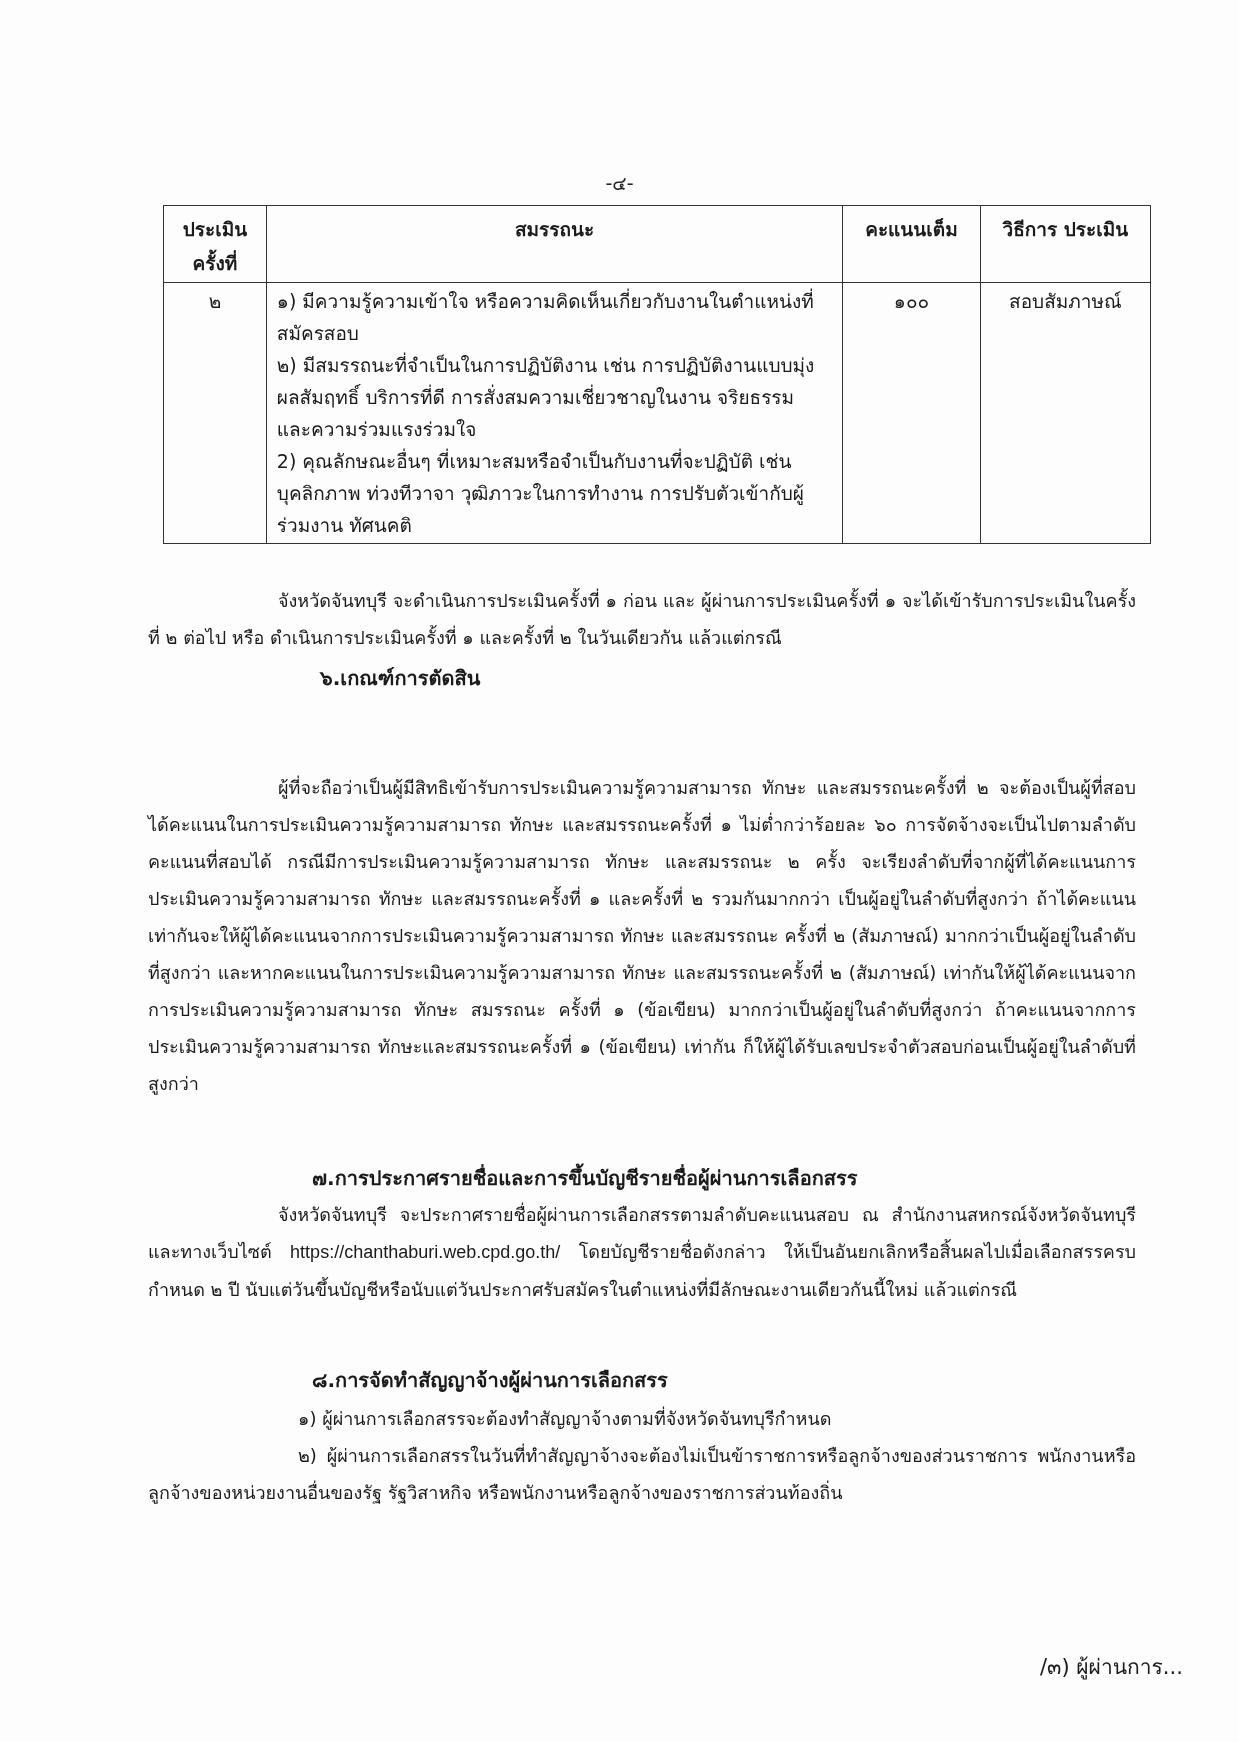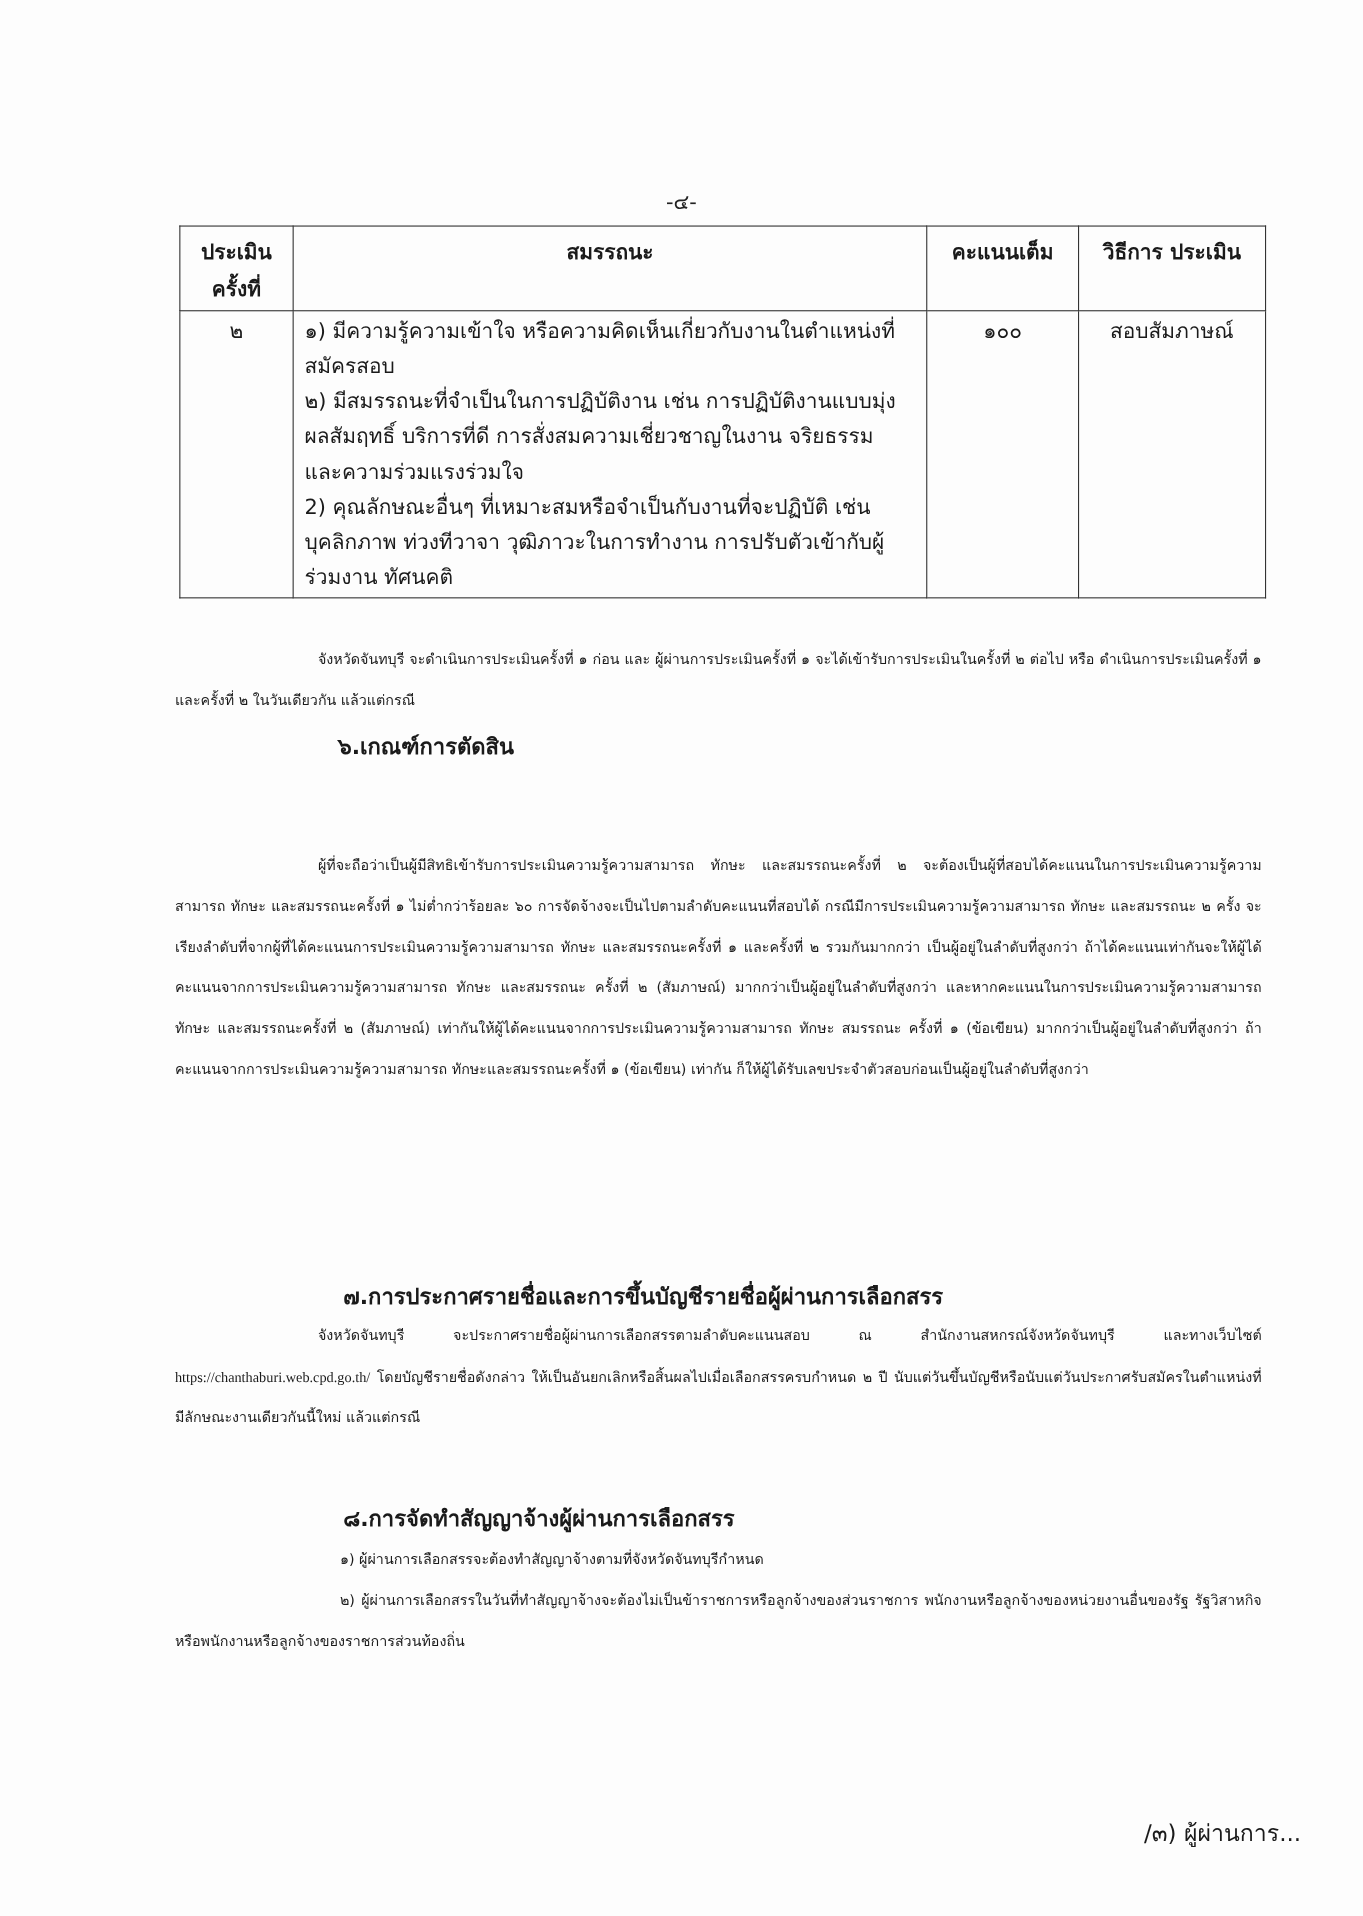--- a/index.html
+++ b/index.html
@@ -53,41 +53,41 @@
   }
   .col-round { width: 82px; }
   .col-comp { width: 560px; margin-left: 15px; }
   .col-score { width: 117px; }
   .col-method { width: 150px; }
   td.c-center { text-align: center; }
   td.comp-cell { padding: 6px 10px 4px 12px; }
   .comp-item { display: block; }
   .body-text {
     position: absolute;
-    left: 159px;
+    left: 148px;
     width: 988px;
-    font-size: 13px;
+    font-size: 18px;
     line-height: 37px;
     text-align: justify;
   }
   .indent { text-indent: 130px; }
   .section-heading {
     position: absolute;
     font-size: 20px;
     font-weight: bold;
     line-height: 36px;
   }
   .sub-indent { padding-left: 150px; }
   .continuation {
     position: absolute;
     left: 1040px;
     top: 1650px;
     font-size: 21px;
   }
-  .url { font-family: Liberation Serif, serif; }
+  .url { font-family: Liberation Sans, sans-serif; }
 </style>
 </head>
 <body>
 
 <div class="page">
 
   <div class="page-number">-๔-</div>
 
   <table class="competency">
     <thead>
@@ -107,21 +107,21 @@
           <span class="comp-item">2) คุณลักษณะอื่นๆ ที่เหมาะสมหรือจำเป็นกับงานที่จะปฏิบัติ เช่น บุคลิกภาพ ท่วงทีวาจา วุฒิภาวะในการทำงาน การปรับตัวเข้ากับผู้ร่วมงาน ทัศนคติ</span>
         </td>
         <td class="c-center">๑๐๐</td>
         <td class="c-center">สอบสัมภาษณ์</td>
       </tr>
     </tbody>
   </table>
 
   <div class="body-text indent" style="top: 582px;">จังหวัดจันทบุรี จะดำเนินการประเมินครั้งที่ ๑ ก่อน และ ผู้ผ่านการประเมินครั้งที่ ๑ จะได้เข้ารับการประเมินในครั้งที่ ๒ ต่อไป หรือ ดำเนินการประเมินครั้งที่ ๑ และครั้งที่ ๒ ในวันเดียวกัน แล้วแต่กรณี</div>
 
-  <div class="section-heading" style="left: 307px; top: 660px; text-align: center;">๖.เกณฑ์การตัดสิน</div>
+  <div class="section-heading" style="left: 320px; top: 660px; text-align: center;">๖.เกณฑ์การตัดสิน</div>
 
 
   <div class="body-text indent" style="top: 769px;">ผู้ที่จะถือว่าเป็นผู้มีสิทธิเข้ารับการประเมินความรู้ความสามารถ ทักษะ และสมรรถนะครั้งที่ ๒ จะต้องเป็นผู้ที่สอบได้คะแนนในการประเมินความรู้ความสามารถ ทักษะ และสมรรถนะครั้งที่ ๑ ไม่ต่ำกว่าร้อยละ ๖๐ การจัดจ้างจะเป็นไปตามลำดับคะแนนที่สอบได้ กรณีมีการประเมินความรู้ความสามารถ ทักษะ และสมรรถนะ ๒ ครั้ง จะเรียงลำดับที่จากผู้ที่ได้คะแนนการประเมินความรู้ความสามารถ ทักษะ และสมรรถนะครั้งที่ ๑ และครั้งที่ ๒ รวมกันมากกว่า เป็นผู้อยู่ในลำดับที่สูงกว่า ถ้าได้คะแนนเท่ากันจะให้ผู้ได้คะแนนจากการประเมินความรู้ความสามารถ ทักษะ และสมรรถนะ ครั้งที่ ๒ (สัมภาษณ์) มากกว่าเป็นผู้อยู่ในลำดับที่สูงกว่า และหากคะแนนในการประเมินความรู้ความสามารถ ทักษะ และสมรรถนะครั้งที่ ๒ (สัมภาษณ์) เท่ากันให้ผู้ได้คะแนนจากการประเมินความรู้ความสามารถ ทักษะ สมรรถนะ ครั้งที่ ๑ (ข้อเขียน) มากกว่าเป็นผู้อยู่ในลำดับที่สูงกว่า ถ้าคะแนนจากการประเมินความรู้ความสามารถ ทักษะและสมรรถนะครั้งที่ ๑ (ข้อเขียน) เท่ากัน ก็ให้ผู้ได้รับเลขประจำตัวสอบก่อนเป็นผู้อยู่ในลำดับที่สูงกว่า</div>
 
   <div class="section-heading" style="left: 312px; top: 1160px;">๗.การประกาศรายชื่อและการขึ้นบัญชีรายชื่อผู้ผ่านการเลือกสรร</div>
 
   <div class="body-text indent" style="top: 1196px;">
     <span>จังหวัดจันทบุรี จะประกาศรายชื่อผู้ผ่านการเลือกสรรตามลำดับคะแนนสอบ ณ สำนักงานสหกรณ์จังหวัดจันทบุรี และทางเว็บไซต์ </span><span class="url">https://chanthaburi.web.cpd.go.th/</span><span> โดยบัญชีรายชื่อดังกล่าว ให้เป็นอันยกเลิกหรือสิ้นผลไปเมื่อเลือกสรรครบกำหนด ๒ ปี นับแต่วันขึ้นบัญชีหรือนับแต่วันประกาศรับสมัครในตำแหน่งที่มีลักษณะงานเดียวกันนี้ใหม่ แล้วแต่กรณี</span>
   </div>
 

